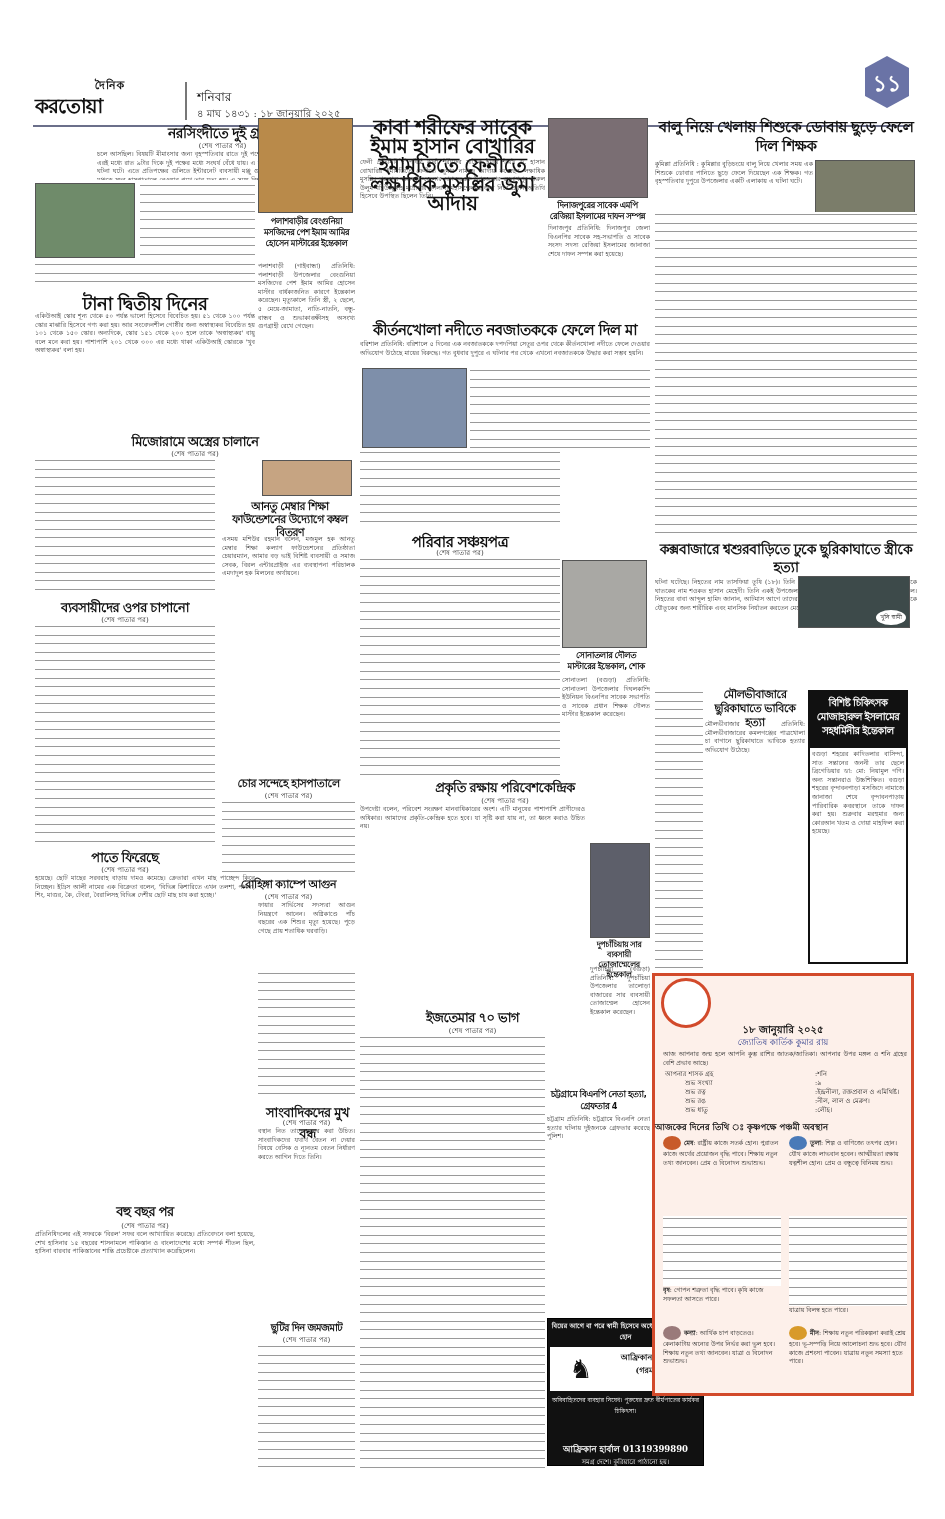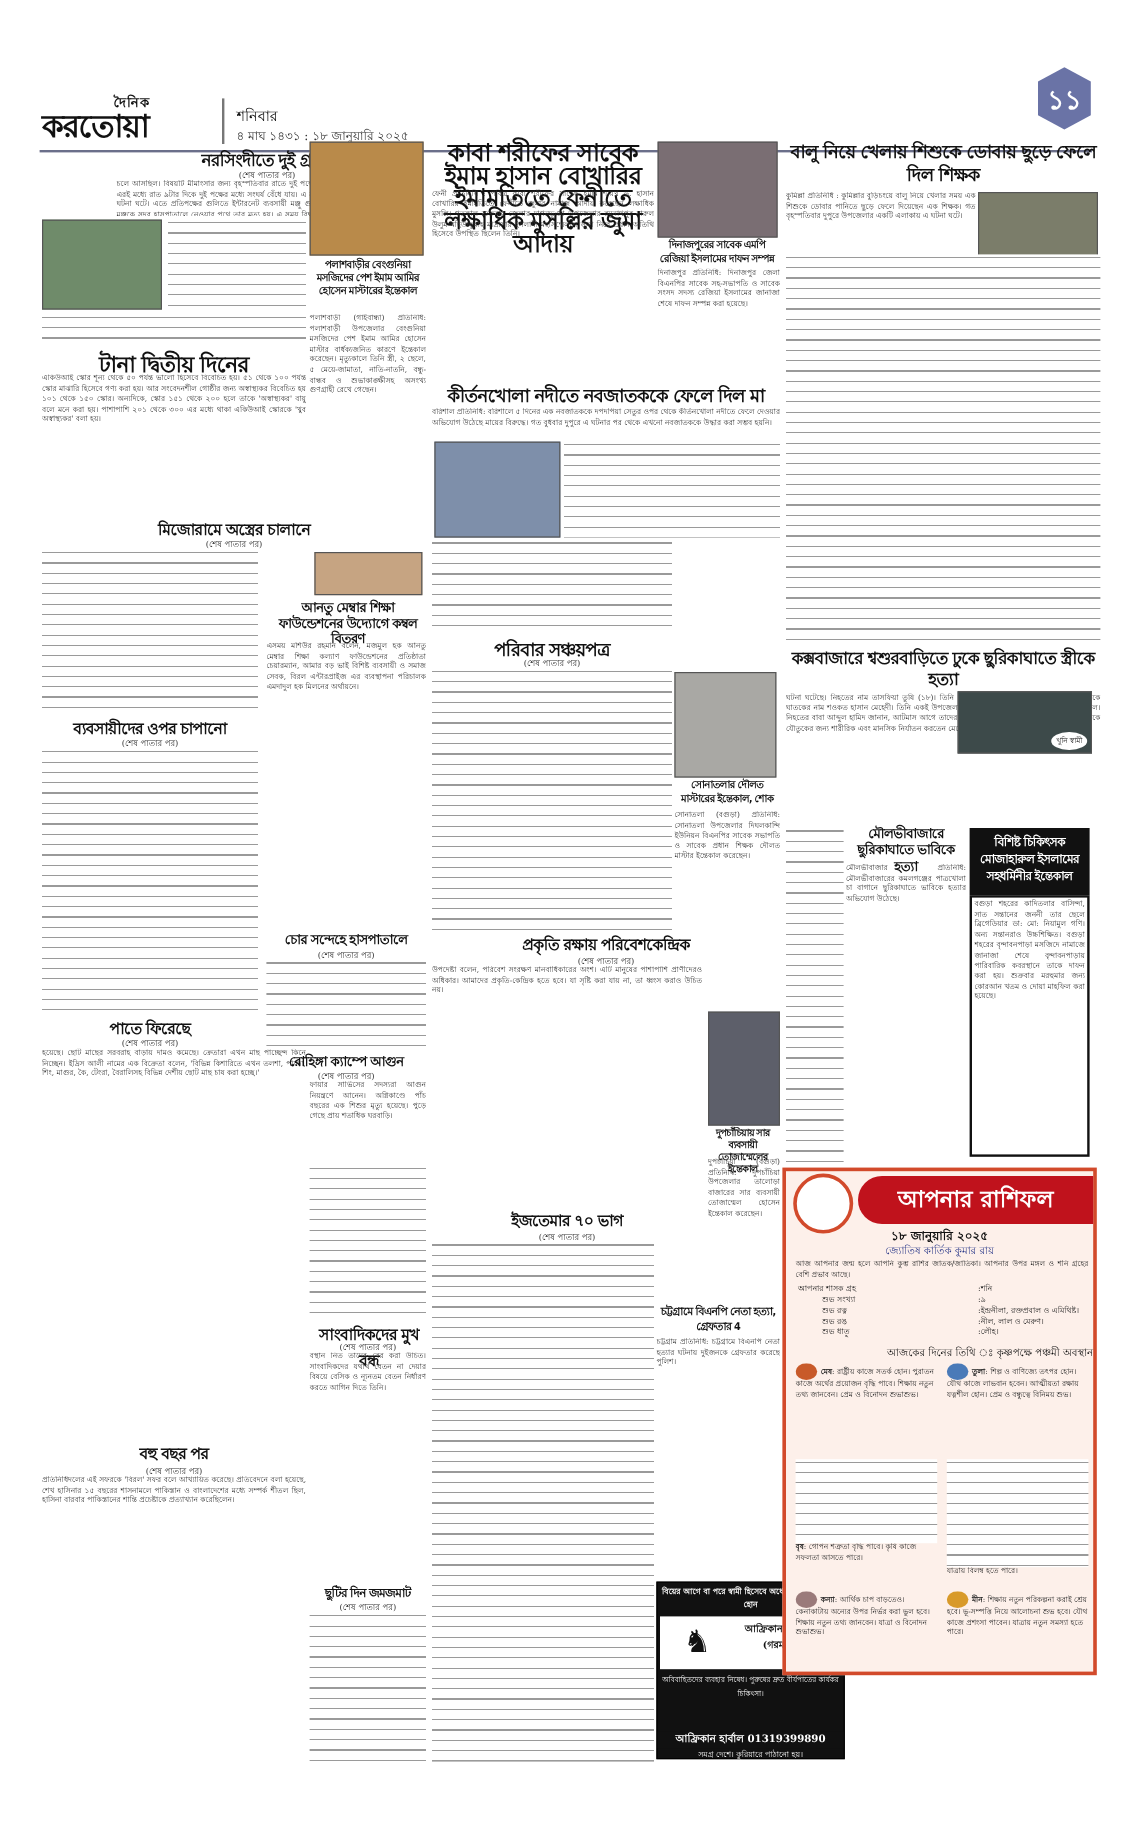--- a/index.html
+++ b/index.html
@@ -2,21 +2,21 @@
 <html><head>
 <meta charset="utf-8">
 <style>
 *{box-sizing:border-box;margin:0;padding:0}
 html,body{width:945px;height:1519px;background:#fff;overflow:hidden}
 body{font-family:"DejaVu Serif",serif;color:#111;position:relative}
 .abs{position:absolute}
 .masthead{left:0;top:12px;width:776px;height:120px}
 .logo{left:35px;top:68px;width:140px;height:40px}
 .logo-small{font-size:11px;font-weight:bold;text-align:center;width:90px;margin-left:30px;line-height:12px;letter-spacing:1px}
-.logo-big{font-size:26px;font-weight:900;line-height:28px;letter-spacing:-1px;font-family:"DejaVu Sans",sans-serif}
+.logo-big{font-size:20px;font-weight:900;line-height:28px;letter-spacing:-1px;font-family:"DejaVu Sans",sans-serif}
 .mast-div{left:185px;top:70px;width:2px;height:38px;background:#777}
 .mast-day{left:197px;top:76px;font-size:12px;font-weight:normal}
 .mast-date{left:197px;top:94px;font-size:10px;color:#333}
 .rule{left:33px;top:113px;width:877px;height:2px;background:#6b6f8a}
 .pagenum{left:862px;top:42px;width:50px;height:56px}
 .col{font-size:6.2px;line-height:8.6px;text-align:justify;color:#333;overflow:hidden}
 .hl{font-family:"DejaVu Sans Condensed","DejaVu Sans",sans-serif;font-weight:bold;color:#111;text-align:center;letter-spacing:-0.5px}
 .sub{font-size:7px;text-align:center;color:#333}
 .photo{background:#8a8f8e;border:1px solid #555}
 .filler{background:repeating-linear-gradient(#fff 0,#fff 2px,#9a9a9a 2px,#9a9a9a 3px,#fff 3px,#fff 8.6px)}
@@ -144,21 +144,20 @@
   <div style="position:absolute;right:3px;bottom:2px;background:#fff;border-radius:50%;font-size:6px;padding:2px 4px;color:#111">খুনি স্বামী</div>
 </div>
 <div class="abs hl" style="left:705px;top:688px;width:100px;font-size:11px;line-height:14px">মৌলভীবাজারে ছুরিকাঘাতে ভাবিকে হত্যা</div>
 <div class="abs col" style="left:705px;top:720px;width:100px;height:250px">মৌলভীবাজার প্রতিনিধি: মৌলভীবাজারের কমলগঞ্জের পাত্রখোলা চা বাগানে ছুরিকাঘাতে ভাবিকে হত্যার অভিযোগ উঠেছে।</div>
 <div class="abs box-black hl" style="left:808px;top:690px;width:100px;height:56px;font-size:10px;line-height:14px;padding-top:6px">বিশিষ্ট চিকিৎসক মোজাহারুল ইসলামের সহধর্মিনীর ইন্তেকাল</div>
 <div class="abs col" style="left:808px;top:746px;width:100px;height:218px;border:2px solid #111;padding:2px">বগুড়া শহরের কাদিতলার বাসিন্দা, সাত সন্তানের জননী তার ছেলে ব্রিগেডিয়ার ডা: মো: নিয়ামুল গণি। অন্য সন্তানরাও উচ্চশিক্ষিত। বগুড়া শহরের বৃন্দাবনপাড়া মসজিদে নামাজে জানাজা শেষে বৃন্দাবনপাড়ায় পারিবারিক কবরস্থানে তাকে দাফন করা হয়। শুক্রবার মরহুমার জন্য কোরআন খতম ও দোয়া মাহফিল করা হয়েছে।</div>
 <div class="abs col filler" style="left:655px;top:690px;width:48px;height:280px"></div>
 
 <div class="abs rashi">
   <div class="rashi-wheel"></div>
-  <div class="rashi-head">আপনার রাশিফল</div>
   <div style="position:absolute;top:46px;left:0;width:100%;text-align:center;font-size:10px;font-weight:bold">১৮ জানুয়ারি ২০২৫</div>
   <div style="position:absolute;top:60px;left:0;width:100%;text-align:center;font-size:8.5px;color:#2c3a8a">জ্যোতিষ কার্তিক কুমার রায়</div>
   <div class="col" style="position:absolute;top:74px;left:8px;width:244px;height:18px;color:#222">আজ আপনার জন্ম হলে আপনি কুম্ভ রাশির জাতক/জাতিকা। আপনার উপর মঙ্গল ও শনি গ্রহের বেশি প্রভাব আছে।</div>
   <div style="position:absolute;top:94px;left:10px;width:240px;font-size:6.5px;line-height:9px;color:#222">
     <div style="display:flex">
         <span style="width:150px">আপনার শাসক গ্রহ</span>
         <span>: </span>
         <span>শনি</span>
       </div>
     <div style="display:flex">
@@ -175,21 +174,21 @@
         <span style="width:150px;padding-left:20px">শুভ রঙ</span>
         <span>: </span>
         <span>নীল, লাল ও মেরুণ।</span>
       </div>
     <div style="display:flex">
         <span style="width:150px;padding-left:20px">শুভ ধাতু</span>
         <span>: </span>
         <span>লৌহ।</span>
       </div>
   </div>
-  <div style="position:absolute;top:145px;left:0;width:100%;text-align:right;font-size:8.5px;font-weight:normal">আজকের দিনের তিথি ঃ কৃষ্ণপক্ষে পঞ্চমী অবস্থান</div>
+  <div style="position:absolute;top:145px;left:0;width:100%;text-align:left;font-size:8.5px;font-weight:bold">আজকের দিনের তিথি ঃ কৃষ্ণপক্ষে পঞ্চমী অবস্থান</div>
   <div style="position:absolute;top:160px;left:8px;width:118px;font-size:6.2px;line-height:8.6px;color:#222">
     <div style="height:80px;overflow:hidden"><span class="sign-ic"></span><b>মেষ</b>: <span>রাষ্ট্রীয় কাজে সতর্ক হোন। পুরাতন কাজে অর্থের প্রয়োজন বৃদ্ধি পাবে। শিক্ষায় নতুন তথ্য জানবেন। প্রেম ও বিনোদন শুভাশুভ।</span></div>
     <div class="filler" style="height:70px"></div>
     <div style="height:40px;overflow:hidden"><b>বৃষ</b>: <span>গোপন শত্রুতা বৃদ্ধি পাবে। কৃষি কাজে সফলতা আসতে পারে।</span></div>
     <div style="height:60px;overflow:hidden"><span class="sign-ic" style="background:#9a7a7a"></span><b>কন্যা</b>: <span>আর্থিক চাপ বাড়তেও। কেনাকাটায় অন্যের উপর নির্ভর করা ভুল হবে। শিক্ষায় নতুন তথ্য জানবেন। যাত্রা ও বিনোদন শুভাশুভ।</span></div>
   </div>
   <div style="position:absolute;top:160px;left:134px;width:118px;font-size:6.2px;line-height:8.6px;color:#222">
     <div style="height:80px;overflow:hidden"><span class="sign-ic" style="background:#4a7ab8"></span><b>তুলা</b>: <span>শিল্প ও বাণিজ্যে তৎপর হোন। যৌথ কাজে লাভবান হবেন। আত্মীয়তা রক্ষায় যত্নশীল হোন। প্রেম ও বন্ধুত্বে বিনিময় শুভ।</span></div>
     <div class="filler" style="height:90px"></div>
     <div style="height:20px;overflow:hidden"><span>যাত্রায় বিলম্ব হতে পারে।</span></div>

